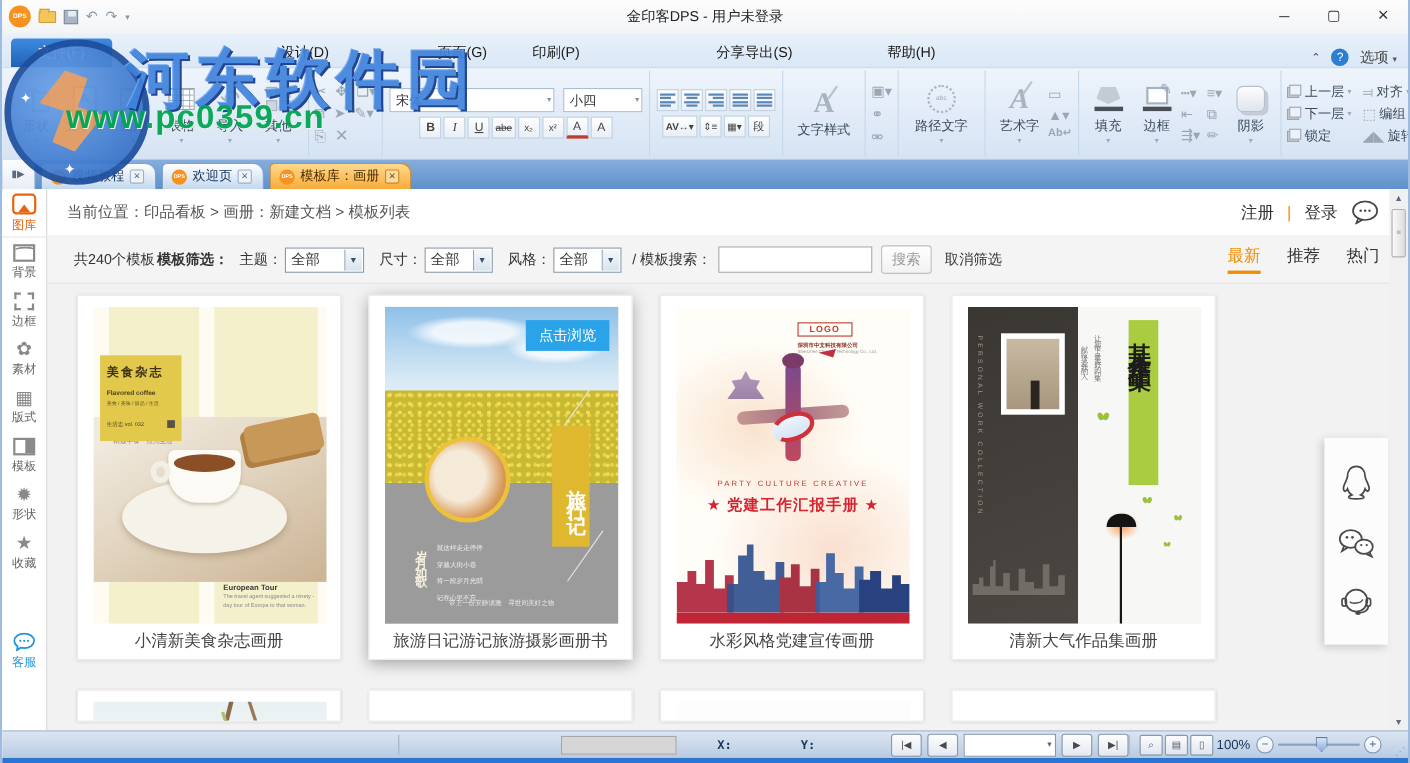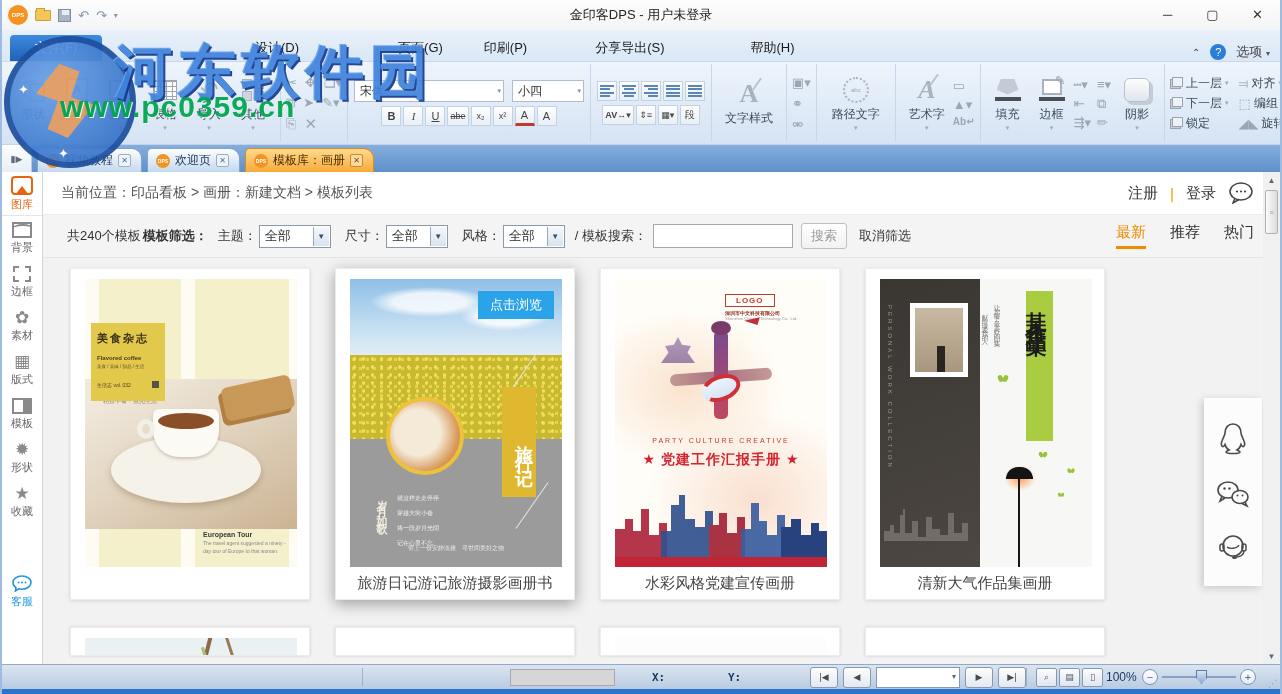--- a/index.html
+++ b/index.html
@@ -257,21 +257,21 @@
       <span>▢</span>
       <span>✕</span>
     </div>
   </div>
 
   <div class="menubar">
     <div class="file-btn">文件(F)</div>
     <div class="mitem" style="margin-left:145px">设计(D)</div>
     <div class="mitem" style="margin-left:83px">页面(G)</div>
     <div class="mitem" style="margin-left:25px">印刷(P)</div>
-    <div class="mitem" style="margin-left:52px">分享导出(S)</div>
+    <div class="mitem" style="margin-left:108px">分享导出(S)</div>
     <div class="mitem" style="margin-left:70px">帮助(H)</div>
     <div class="menubar-right">
       <span style="font-size:10px">⌃</span>
       <span class="help-circle">?</span>
       <span><span>选项</span> <span class="caret">▾</span></span>
     </div>
   </div>
 
   <div class="ribbon">
     <div class="rgroup">
@@ -666,20 +666,21 @@
                     <div class="coffee"></div>
                     <div class="handle"></div>
                   </div>
                 <div class="toast"></div>
               </div>
               <div class="euro">
                 <div class="et">European Tour</div>
                 <div class="etx">The travel agent suggested a ninety - day tour of Europe to that woman.</div>
               </div>
             </div>
+            <div class="cap">小清新美食杂志画册</div>
           </div>
 
           <div class="card hover">
             <div class="cover c2">
               <div class="sky"></div>
                 <div class="cloud"></div>
                 <div class="cloud" style="left:110px;top:22px;width:90px"></div>
               <div class="field"></div>
               <div class="hoverbtn">点击浏览</div>
               <div class="catring"></div>

